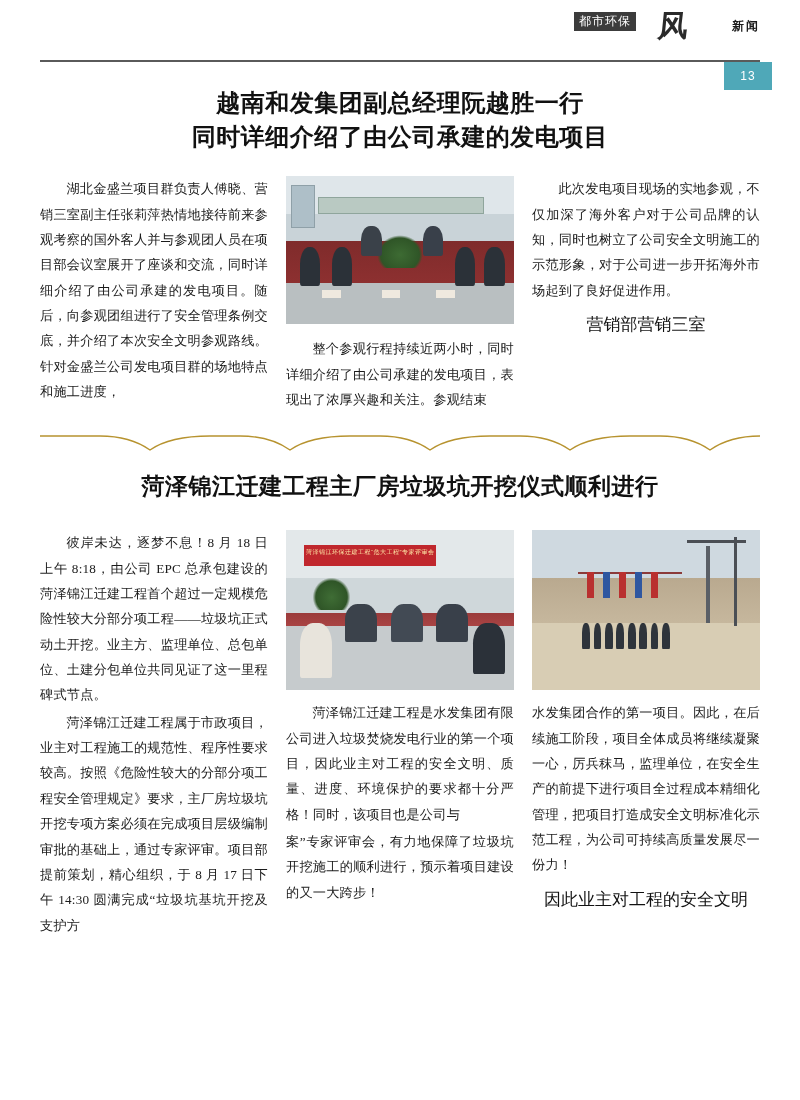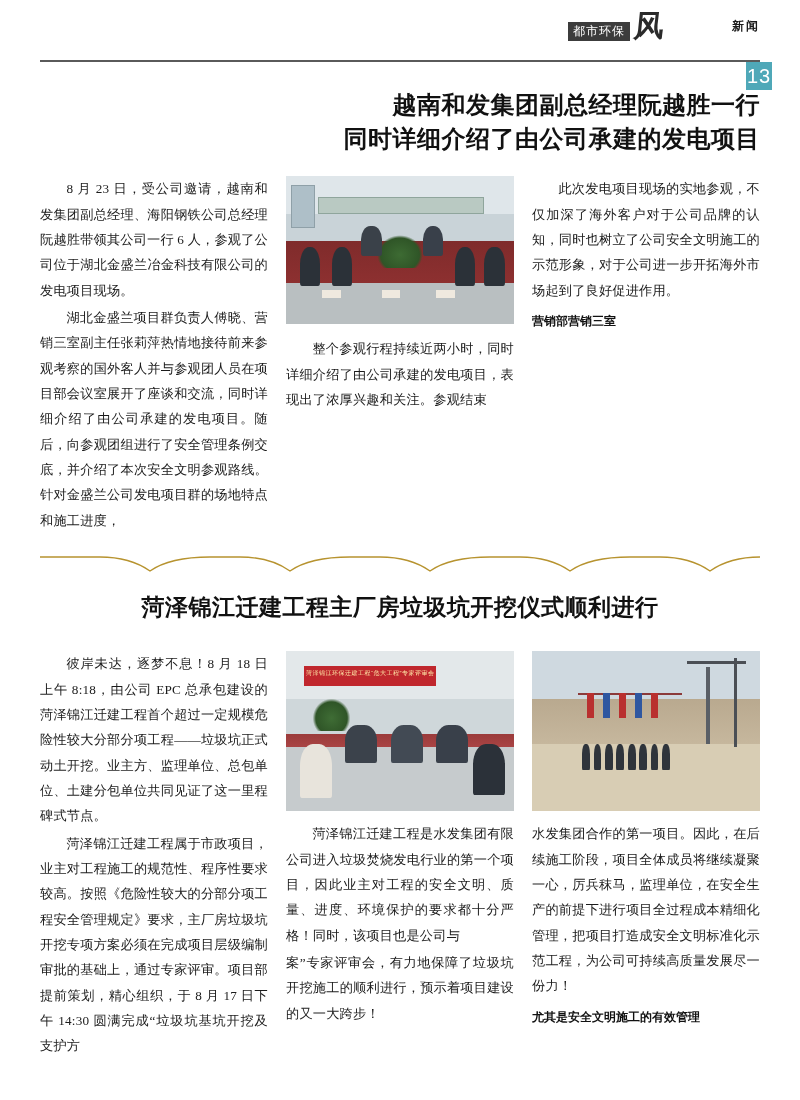--- a/index.html
+++ b/index.html
@@ -32,25 +32,25 @@
   .header-rule {
     position: absolute;
     left: 40px;
     right: 40px;
     top: 60px;
     height: 2px;
     background: #5a5a5a;
   }
   .masthead {
     position: absolute;
-    right: 136px;
+    right: 112px;
     top: 12px;
     display: flex;
-    align-items: flex-end;
-    gap: 2px;
+    align-items: flex-start;
+    gap: 20px;
   }
   .masthead-box {
     background: #3c3c3c;
     color: #ffffff;
     font-family: "Liberation Sans", sans-serif;
     font-size: 12px;
     letter-spacing: 1px;
     padding: 3px 5px 4px 5px;
     line-height: 1;
   }
@@ -70,40 +70,40 @@
     font-family: "Liberation Sans", sans-serif;
     font-size: 12px;
     font-weight: bold;
     color: #1a1a1a;
     letter-spacing: 2px;
   }
   .page-num-tab {
     position: absolute;
     right: 28px;
     top: 62px;
-    width: 26px;
+    width: 48px;
     height: 28px;
     background: #4fa8b8;
     color: #ffffff;
     font-family: "Liberation Sans", sans-serif;
-    font-size: 20px;
+    font-size: 12px;
     display: flex;
     align-items: center;
     justify-content: center;
     letter-spacing: 1px;
   }
 
   
   .article {
     padding: 0 40px;
     box-sizing: border-box;
   }
   .headline1 {
-    text-align: right;
-    font-family: Liberation Serif, serif;
+    text-align: center;
+    font-family: Liberation Mono, monospace;
     font-weight: bold;
     font-size: 24px;
     line-height: 1.42;
     color: #111111;
     margin: 26px 0 0 0;
     letter-spacing: 0.5px;
   }
   .headline1 .l2 { display: block; }
 
   .cols3 {
@@ -121,23 +121,23 @@
     text-align: justify;
     text-justify: inter-ideograph;
     margin: 0 0 2px 0;
     text-indent: 2em;
     color: #1b1b1b;
     letter-spacing: 0.2px;
   }
   p.body.noindent { text-indent: 0; }
   .signature {
     font-family: "Liberation Sans", sans-serif;
-    font-weight: bold;
-    font-size: 12px;
-    text-align: left;
+    font-weight: normal;
+    font-size: 17px;
+    text-align: center;
     margin-top: 10px;
     color: #111111;
   }
 
   
   .photo {
     width: 100%;
     position: relative;
     overflow: hidden;
     background: #9aa7ae;
@@ -349,21 +349,20 @@
 
   <div class="article">
     <h1 class="headline1">
       <span>越南和发集团副总经理阮越胜一行</span>
       <span class="l2">同时详细介绍了由公司承建的发电项目</span>
     </h1>
 
     <div class="cols3">
 
       <div class="col">
-        <p class="body">8 月 23 日，受公司邀请，越南和发集团副总经理、海阳钢铁公司总经理阮越胜带领其公司一行 6 人，参观了公司位于湖北金盛兰冶金科技有限公司的发电项目现场。</p>
         <p class="body">湖北金盛兰项目群负责人傅晓、营销三室副主任张莉萍热情地接待前来参观考察的国外客人并与参观团人员在项目部会议室展开了座谈和交流，同时详细介绍了由公司承建的发电项目。随后，向参观团组进行了安全管理条例交底，并介绍了本次安全文明参观路线。针对金盛兰公司发电项目群的场地特点和施工进度，</p>
       </div>
 
       <div class="col">
         <div class="photo photo-1 ph-meeting">
           <div class="banner"></div>
           <div class="win"></div>
           <div class="plant"></div>
           <div class="person p1"></div>
           <div class="person p2"></div>
@@ -433,19 +432,19 @@
           <div class="crowd c2"></div>
           <div class="crowd c3"></div>
           <div class="crowd c4"></div>
           <div class="crowd c5"></div>
           <div class="crowd c6"></div>
           <div class="crowd c7"></div>
           <div class="crowd c8"></div>
         </div>
         <div class="caption-gap"></div>
         <p class="body noindent">水发集团合作的第一项目。因此，在后续施工阶段，项目全体成员将继续凝聚一心，厉兵秣马，监理单位，在安全生产的前提下进行项目全过程成本精细化管理，把项目打造成安全文明标准化示范工程，为公司可持续高质量发展尽一份力！</p>
-        <div class="signature">尤其是安全文明施工的有效管理</div>
+        <div class="signature">因此业主对工程的安全文明</div>
       </div>
     </div>
   </div>
 
   <div class="footer-space"></div>
 </div>
 
 </body></html>

